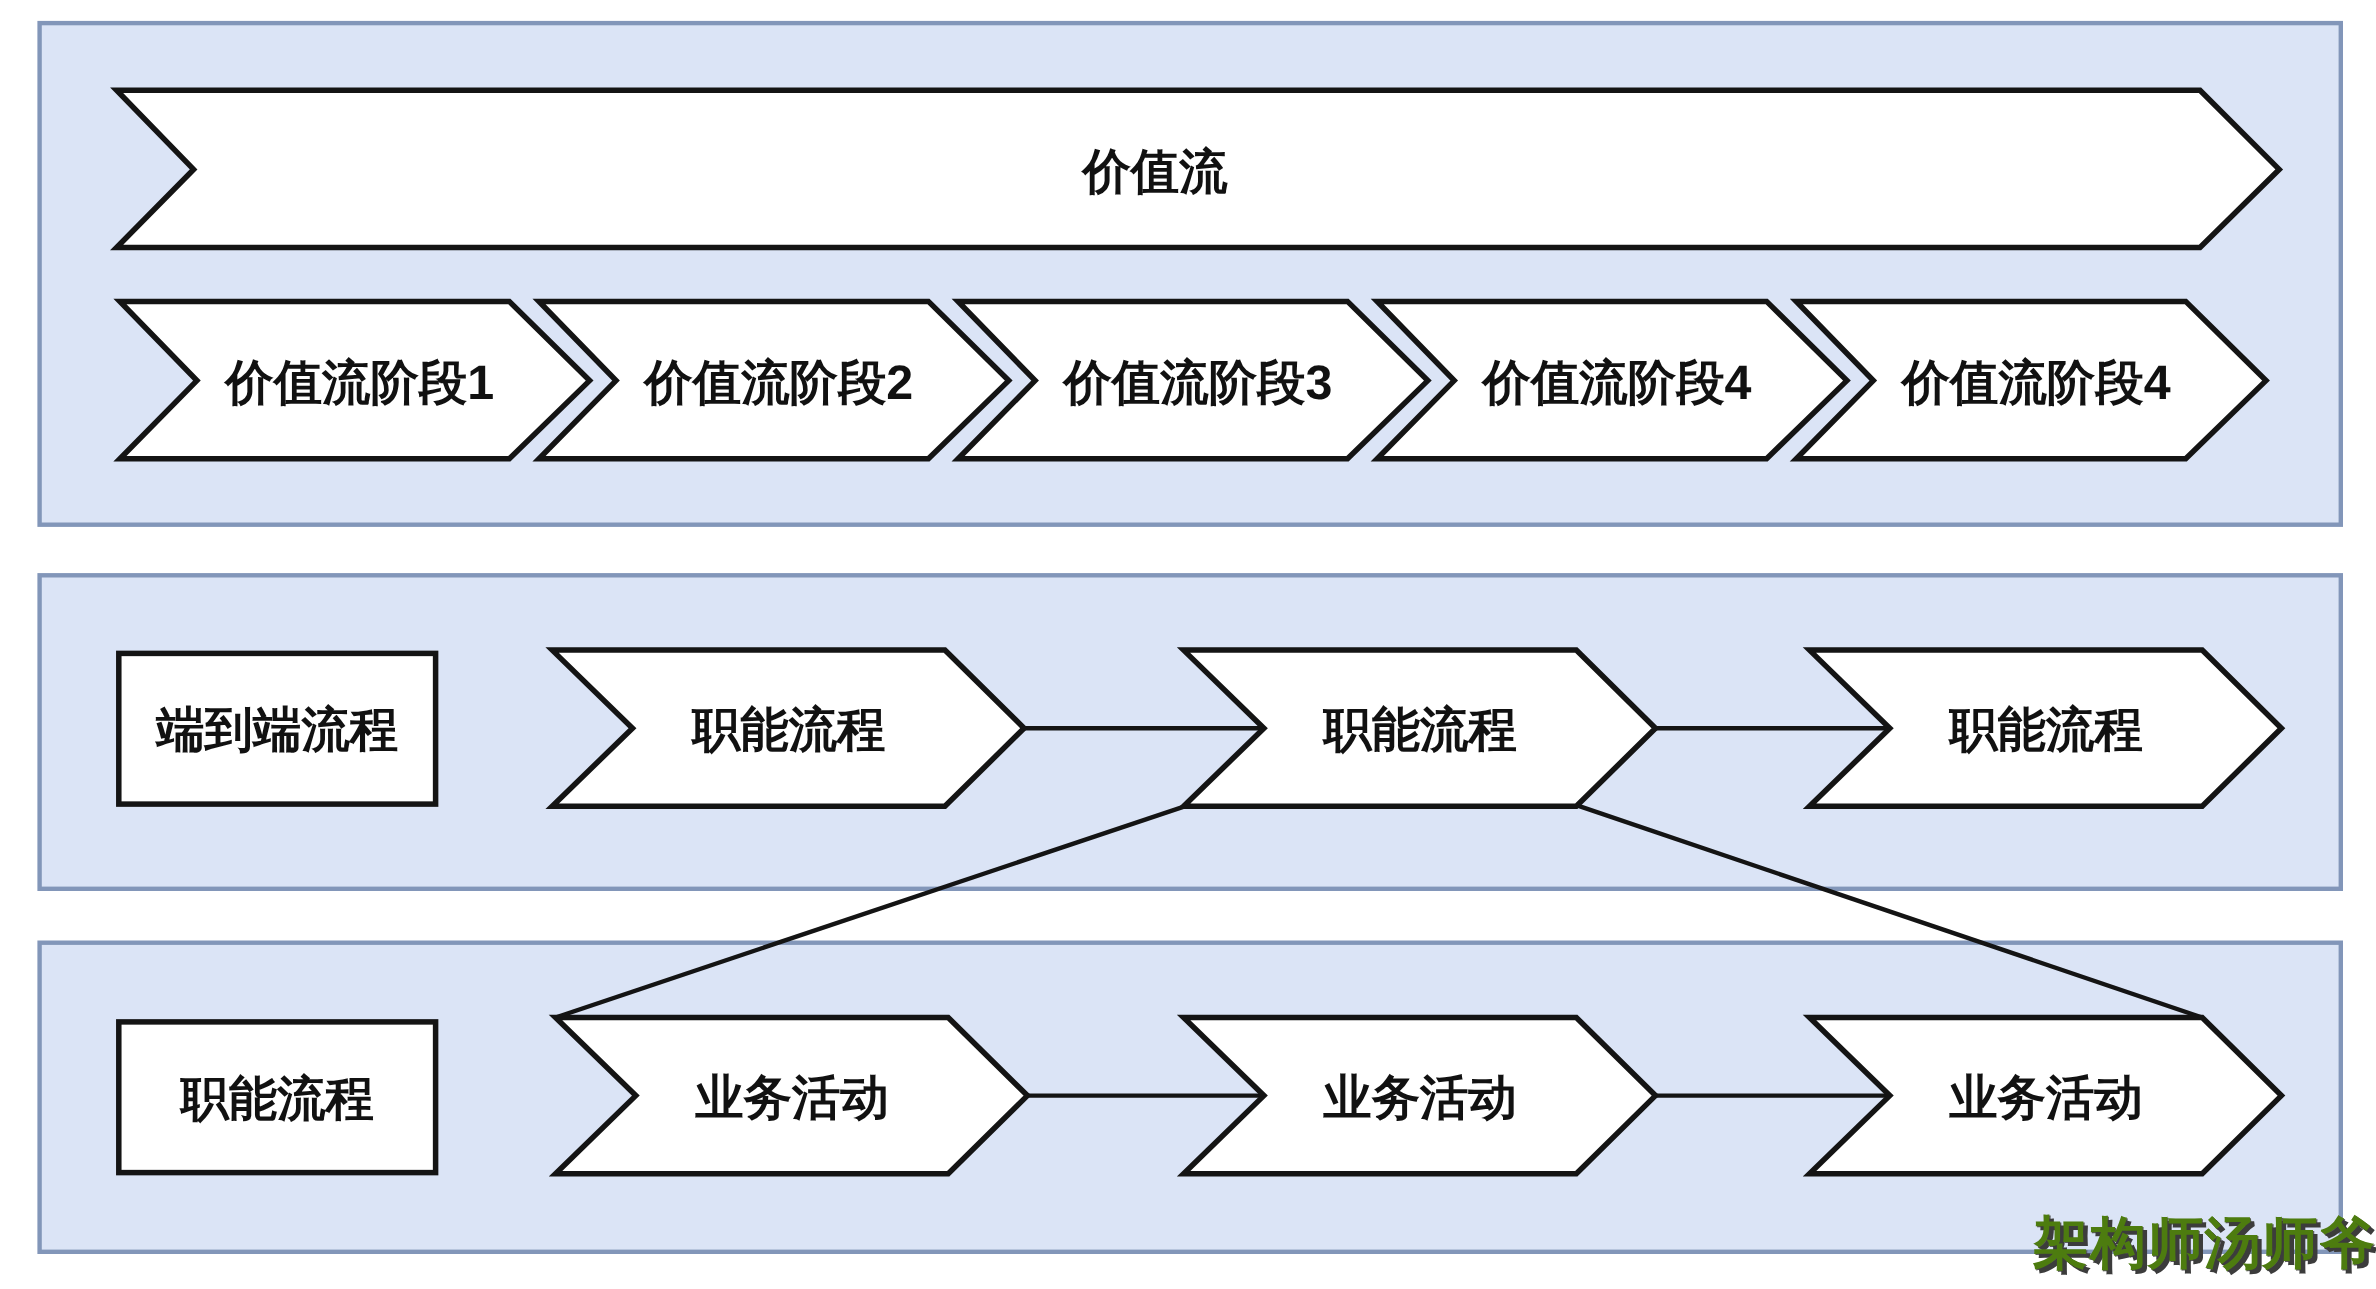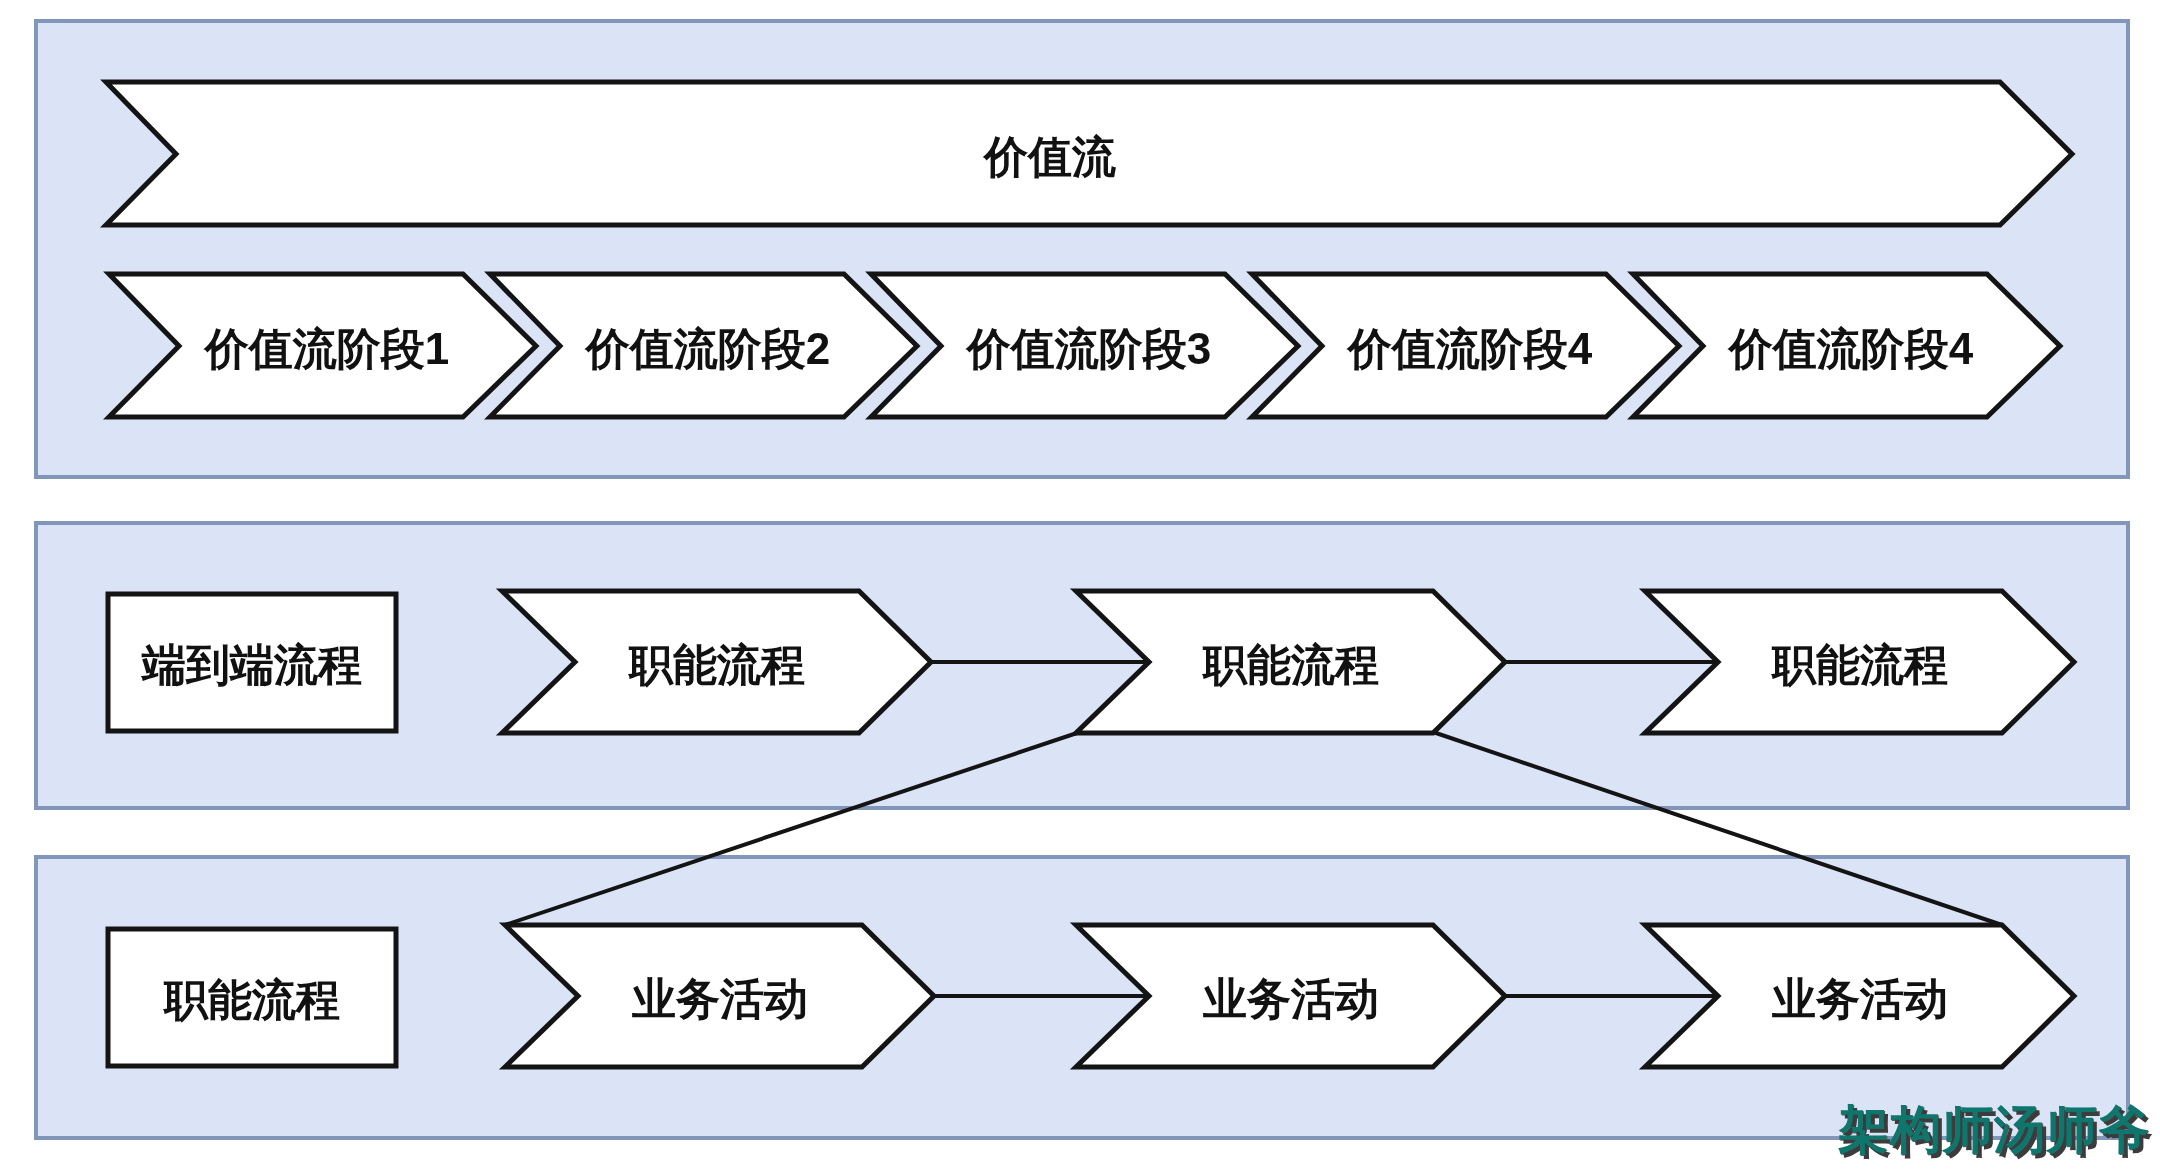--- a/index.html
+++ b/index.html
@@ -9,20 +9,21 @@
     width: 2160px;
     height: 1172px;
     overflow: hidden;
     font-family: "Liberation Sans", "DejaVu Sans", sans-serif;
   }
   .canvas {
     position: relative;
     width: 2160px;
     height: 1172px;
     background: #ffffff;
+    text-align: right;
   }
   .canvas svg {
     position: absolute;
     left: 0;
     top: 0;
   }
   .section-box {
     fill: #dbe4f6;
     stroke: #8296b9;
     stroke-width: 4;
@@ -47,21 +48,21 @@
     dominant-baseline: central;
   }
   .watermark {
     position: absolute;
     left: 1838px;
     top: 1096px;
     width: 322px;
     font-size: 51px;
     font-weight: 700;
     letter-spacing: 1px;
-    color: #0f766e;
+    color: #4d7c0f;
     text-shadow: 4px 4px 0 #3c3c3c, 1px 1px 0 #5a5a5a;
     white-space: nowrap;
   }
 </style>
 </head>
 <body>
 
 <div class="canvas">
   <svg width="2160" height="1172" viewBox="0 0 2160 1172">
 

